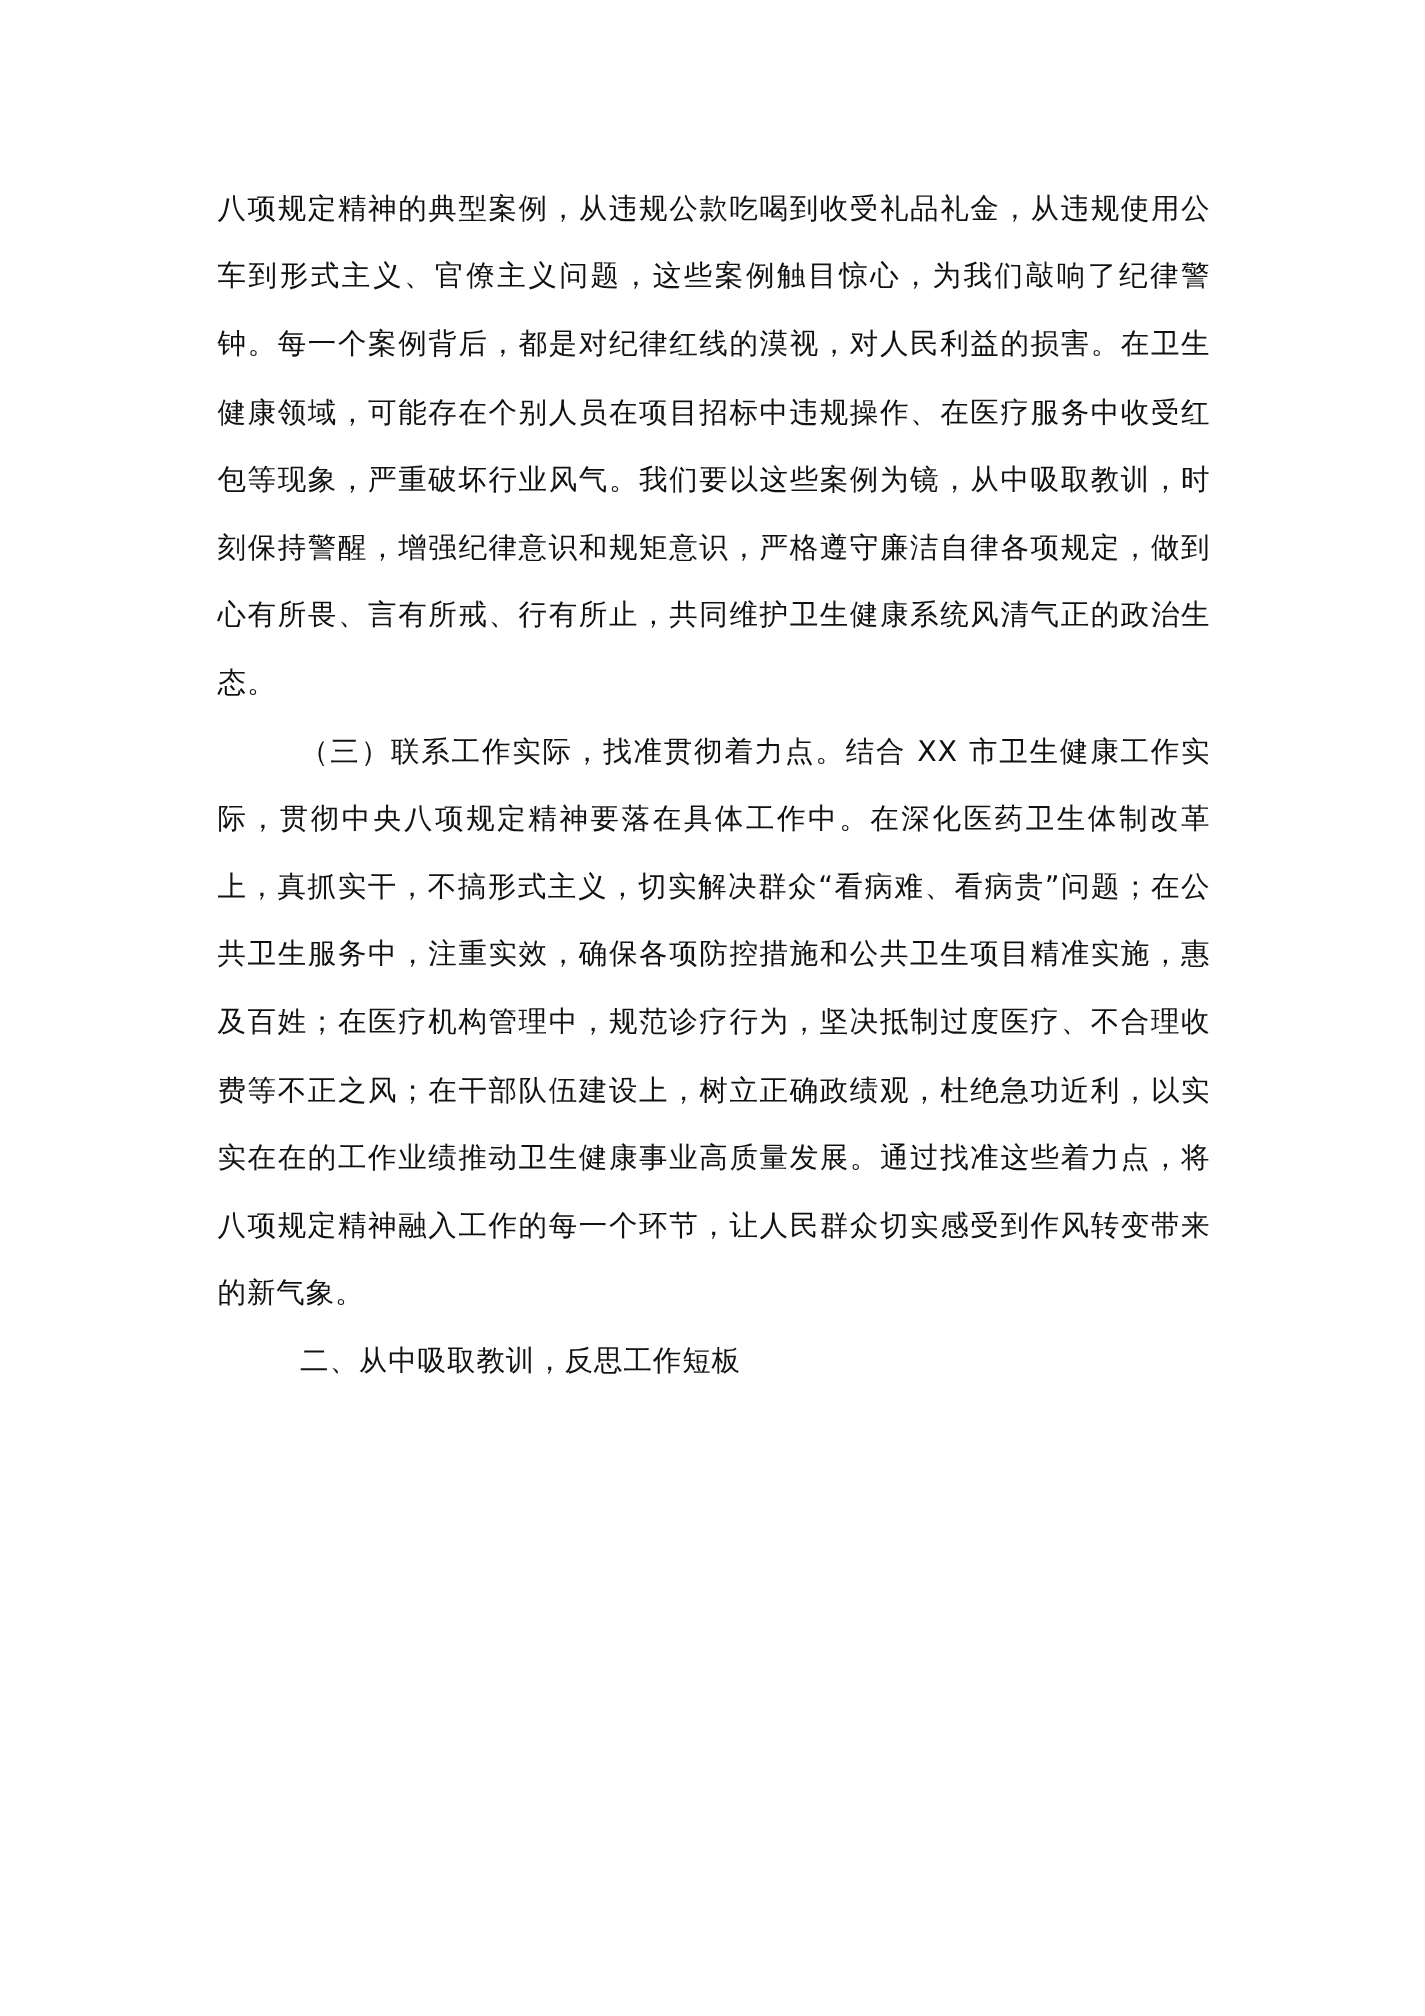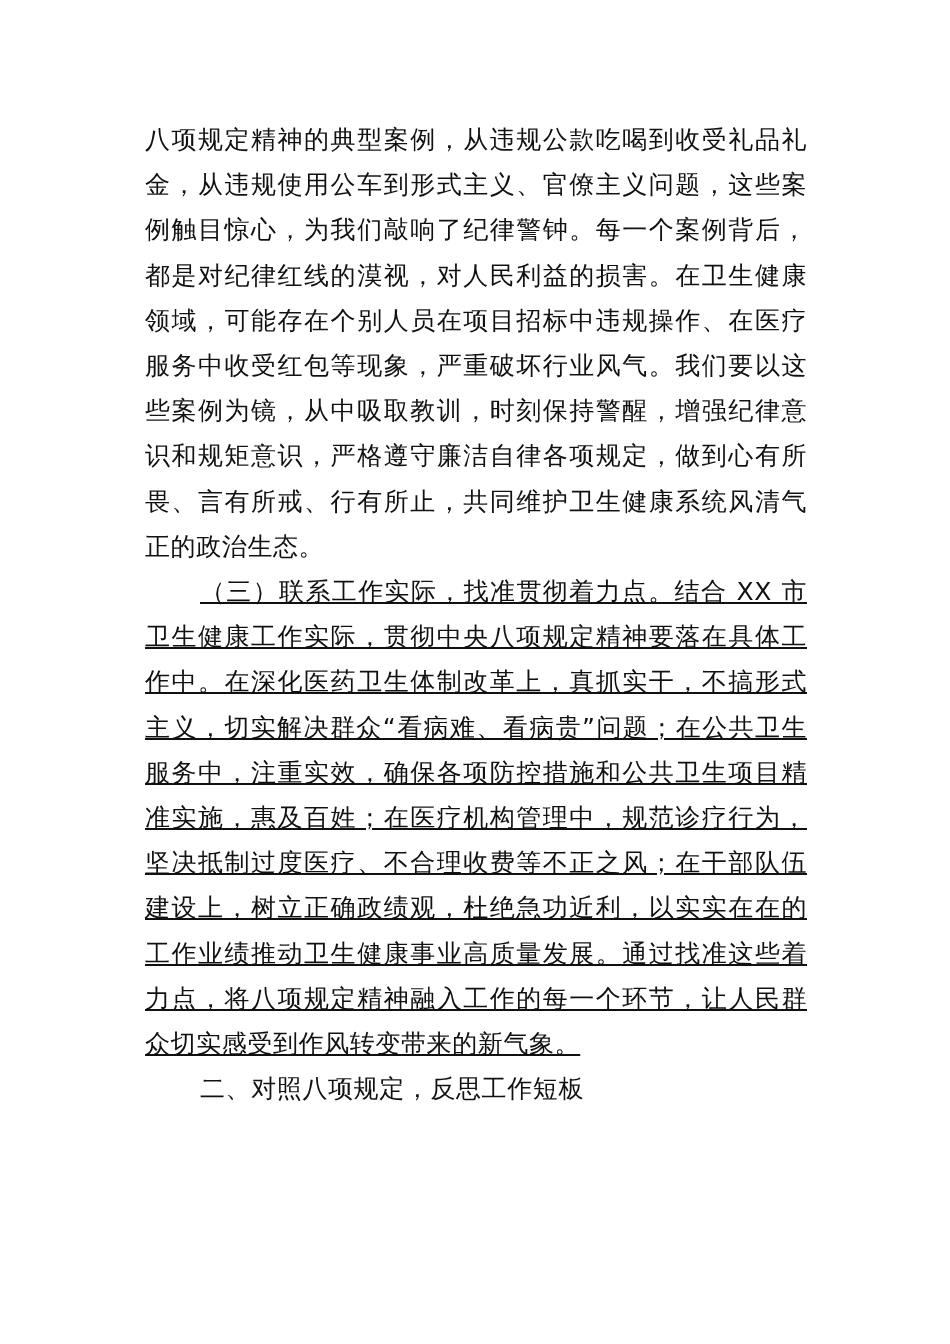--- a/index.html
+++ b/index.html
@@ -12,39 +12,38 @@
       height: 1344px;
       position: relative;
       overflow: hidden;
     }
     .page {
       position: absolute;
       left: 145px;
       top: 117px;
       width: 662px;
       font-family: "DejaVu Sans", "Liberation Sans", sans-serif;
-      font-size: 25px;
+      font-size: 19px;
       line-height: 45.2px;
       color: #111111;
       letter-spacing: 0.6px;
       text-align: justify;
       text-justify: inter-character;
     }
     .para {
       margin: 0;
       padding: 0;
     }
     .indent {
       text-indent: 55px;
-      text-decoration: underline;
     }
     .heading {
       text-indent: 55px;
     }
   </style>
 </head>
 <body>
 
 <div class="page">
   <p class="para">八项规定精神的典型案例，从违规公款吃喝到收受礼品礼金，从违规使用公车到形式主义、官僚主义问题，这些案例触目惊心，为我们敲响了纪律警钟。每一个案例背后，都是对纪律红线的漠视，对人民利益的损害。在卫生健康领域，可能存在个别人员在项目招标中违规操作、在医疗服务中收受红包等现象，严重破坏行业风气。我们要以这些案例为镜，从中吸取教训，时刻保持警醒，增强纪律意识和规矩意识，严格遵守廉洁自律各项规定，做到心有所畏、言有所戒、行有所止，共同维护卫生健康系统风清气正的政治生态。</p>
   <p class="para indent">（三）联系工作实际，找准贯彻着力点。结合 XX 市卫生健康工作实际，贯彻中央八项规定精神要落在具体工作中。在深化医药卫生体制改革上，真抓实干，不搞形式主义，切实解决群众“看病难、看病贵”问题；在公共卫生服务中，注重实效，确保各项防控措施和公共卫生项目精准实施，惠及百姓；在医疗机构管理中，规范诊疗行为，坚决抵制过度医疗、不合理收费等不正之风；在干部队伍建设上，树立正确政绩观，杜绝急功近利，以实实在在的工作业绩推动卫生健康事业高质量发展。通过找准这些着力点，将八项规定精神融入工作的每一个环节，让人民群众切实感受到作风转变带来的新气象。</p>
-  <p class="para heading">二、对照八项规定，反思工作短板</p>
+  <p class="para heading">二、从中吸取教训，反思工作短板</p>
 </div>
 
 </body></html>

